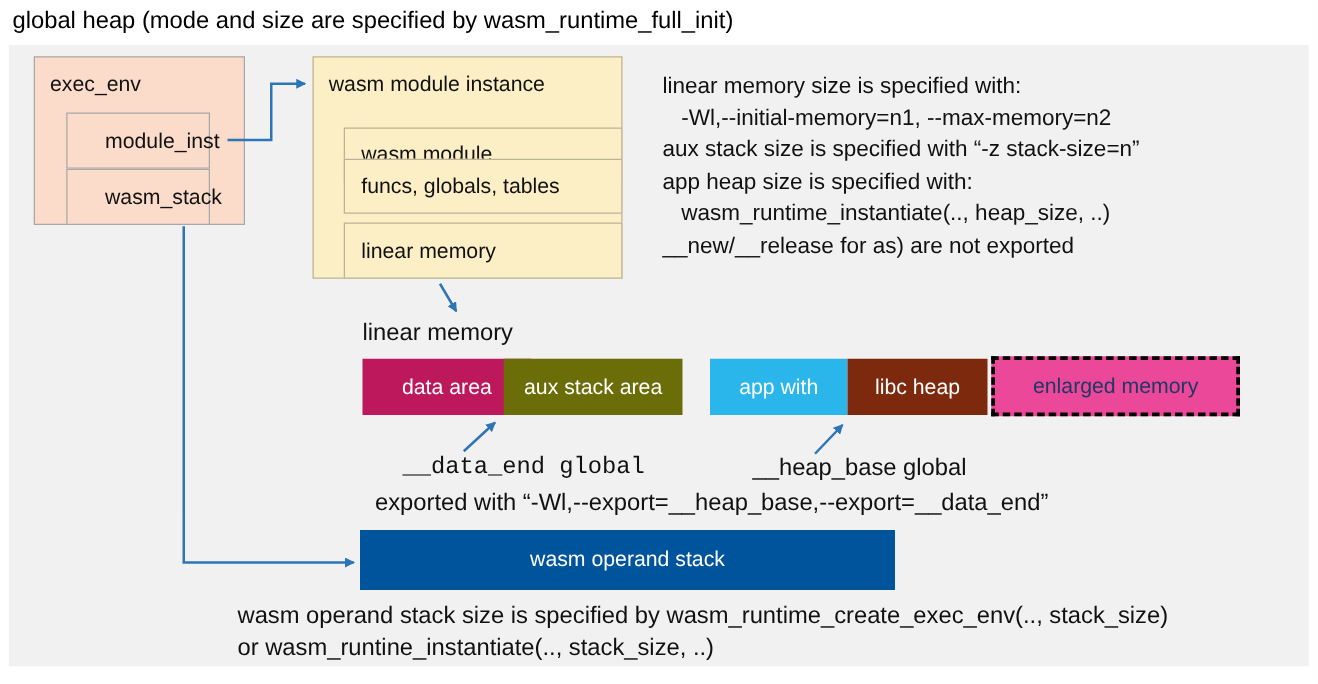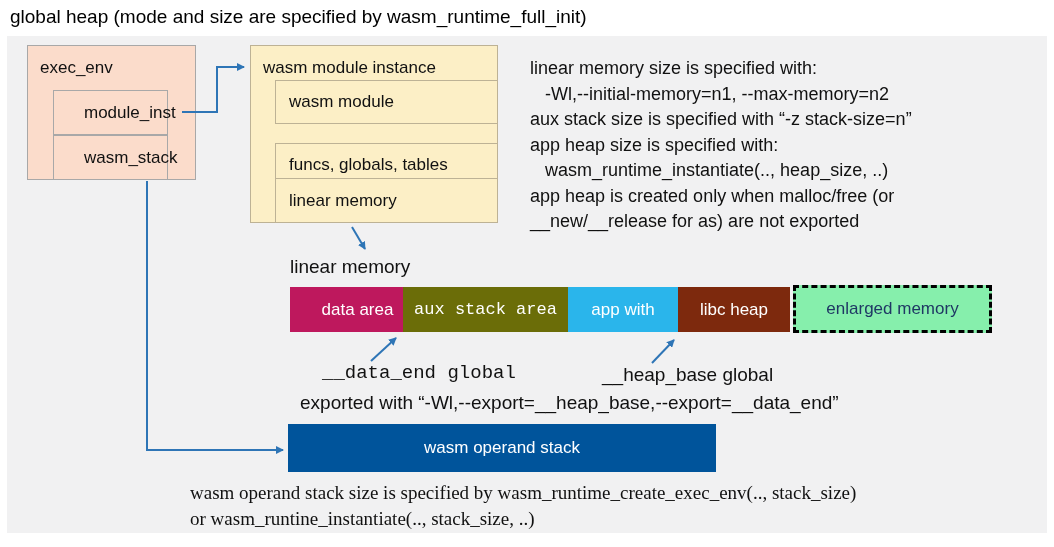--- a/index.html
+++ b/index.html
@@ -25,66 +25,65 @@
 
   
   .notes-right{left:530px;top:56px;width:515px;font-size:18px;line-height:25.5px;}
   .notes-right .line{white-space:nowrap;}
   .notes-right .indent{padding-left:15px;}
 
   
   .lm-caption{left:290px;top:256px;font-size:19px;}
   .seg{top:287px;height:45px;justify-content:center;color:#fff;}
   .seg-data{left:290px;width:135px;background:#be185d;}
-  .seg-aux{left:403px;width:165px;background:#6B6D08;font-family:Liberation Mono, monospace;}
+  .seg-aux{left:403px;width:143px;background:#6B6D08;}
   .seg-app{left:568px;width:110px;background:#2AB5EB;}
   .seg-libc{left:678px;width:112px;background:#7D290D;}
-  .seg-enlarged{left:793px;top:285px;width:199px;height:48px;background:#86efac;border:3px dashed #000;color:#1F3864;justify-content:center;}
+  .seg-enlarged{left:793px;top:285px;width:199px;height:48px;background:#ec4899;border:3px dashed #000;color:#1F3864;justify-content:center;}
 
   
   .ann-data-end{left:322px;top:362px;font-size:19px;font-family:Liberation Mono, monospace;}
   .ann-heap-base{left:602px;top:364px;font-size:19px;}
   .ann-exported{left:300px;top:392px;font-size:19px;white-space:nowrap;}
 
   
   .operand{left:288px;top:424px;width:428px;height:48px;background:#00549B;color:#fff;justify-content:center;}
 
   
   .notes-bottom{left:190px;top:480px;font-size:19px;line-height:26px;}
-  .notes-bottom .line{white-space:nowrap;font-family:Liberation Serif, serif;}
+  .notes-bottom .line{white-space:nowrap;}
 
   svg.arrows{position:absolute;left:0;top:0;width:1054px;height:547px;pointer-events:none;}
 </style>
 </head>
 <body>
 
 <div id="canvas">
 
   <div class="panel"></div>
 
   <div class="title">global heap (mode and size are specified by wasm_runtime_full_init)</div>
 
   <div class="abs exec-outer"></div>
   <div class="abs row exec-title">exec_env</div>
   <div class="abs row exec-inner" style="top:90px;">module_inst</div>
   <div class="abs row exec-inner" style="top:135px;">wasm_stack</div>
 
   <div class="abs mi-outer"></div>
   <div class="abs row mi-title">wasm module instance</div>
-  <div class="abs row mi-inner" style="top:80px;">wasm module</div>
-  <div class="abs row mi-inner" style="top:143px;">funcs, globals, tables</div>
+  <div class="abs row mi-inner" style="top:102px;">wasm module</div>
+  <div class="abs row mi-inner" style="top:127px;">funcs, globals, tables</div>
   <div class="abs row mi-inner" style="top:178px;height:45px;">linear memory</div>
 
   <div class="abs notes-right">
     <div class="line">linear memory size is specified with:</div>
     <div class="line indent">-Wl,--initial-memory=n1, --max-memory=n2</div>
     <div class="line">aux stack size is specified with “-z stack-size=n”</div>
     <div class="line">app heap size is specified with:</div>
     <div class="line indent">wasm_runtime_instantiate(.., heap_size, ..)</div>
-    <div class="line">app heap is created only when malloc/free (or</div>
     <div class="line">__new/__release for as) are not exported</div>
   </div>
 
   <div class="abs lm-caption">linear memory</div>
   <div class="abs row seg seg-data">data area</div>
   <div class="abs row seg seg-aux">aux stack area</div>
   <div class="abs row seg seg-app">app with</div>
   <div class="abs row seg seg-libc">libc heap</div>
   <div class="abs row seg seg-enlarged">enlarged memory</div>
 

